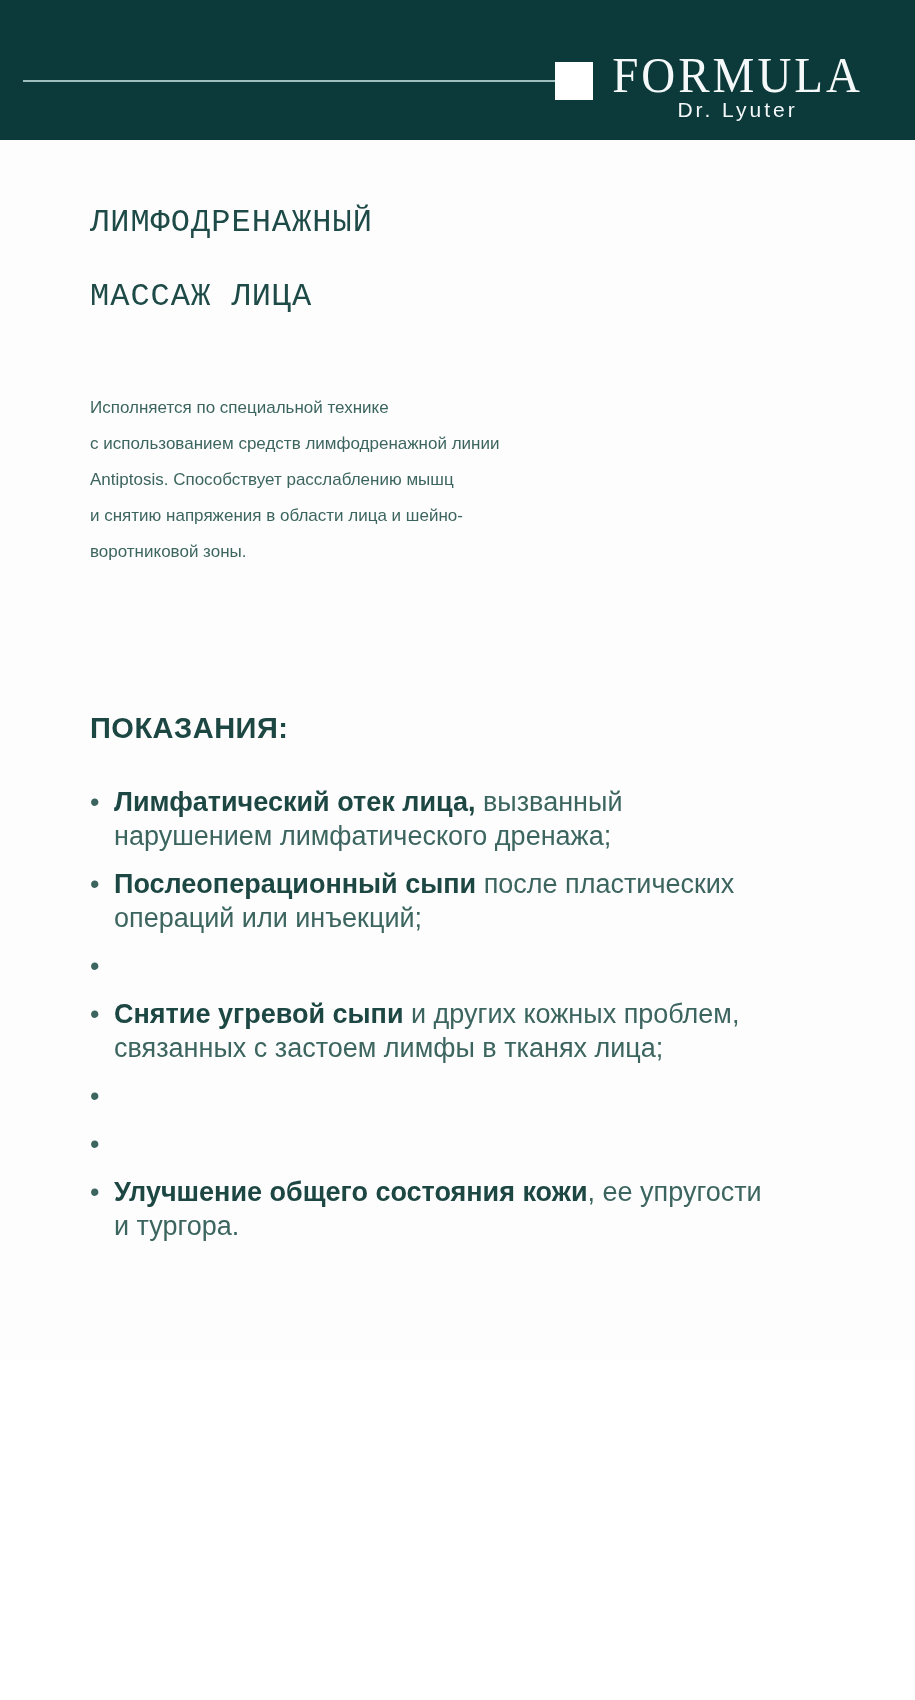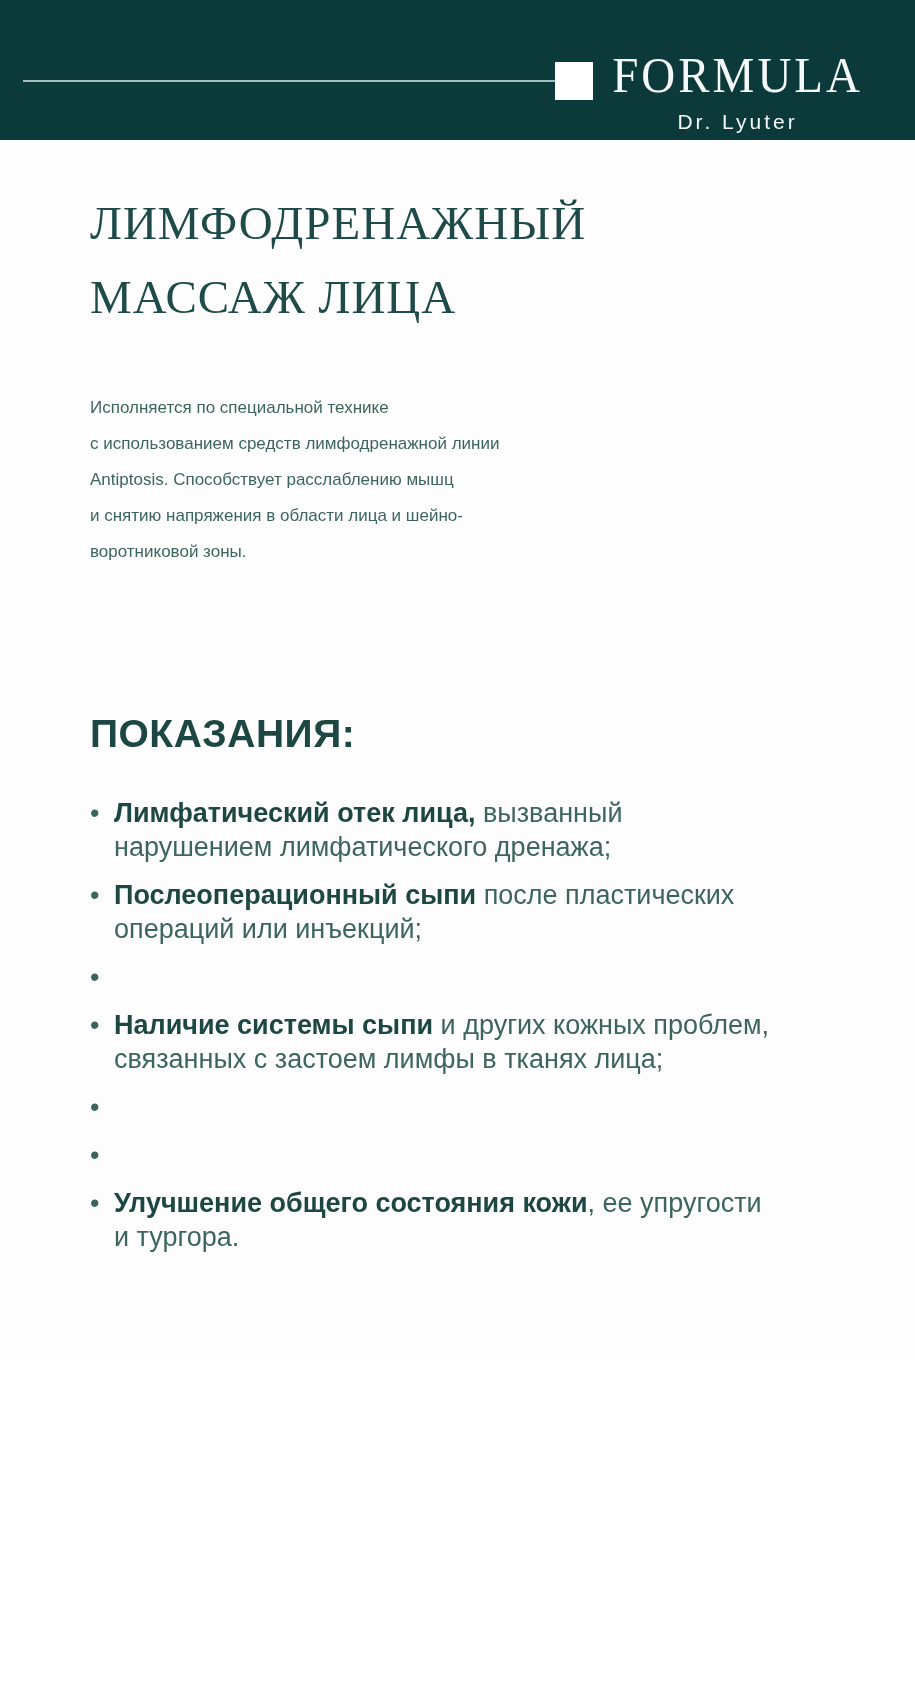--- a/index.html
+++ b/index.html
@@ -50,45 +50,45 @@
     letter-spacing:3px;
     line-height:50px;
     transform:scaleY(1.08);
     transform-origin:top center;
   }
   .brand-sub{
     font-family:"Liberation Sans",sans-serif;
     font-size:21px;
     letter-spacing:3px;
     line-height:24px;
-    margin-top:12px;
+    margin-top:0;
   }
   
   .content{
     padding:0 88px 0 90px;
   }
   .page-title{
     margin-top:46px;
-    font-family:Liberation Serif, serif;
+    font-family:Liberation Mono, monospace;
     font-weight:400;
-    font-size:47px;
+    font-size:32px;
     line-height:74px;
     letter-spacing:1px;
     color:var(--title-text);
   }
   .intro{
     margin-top:56px;
     font-size:17px;
     line-height:36px;
     color:var(--body-text);
     white-space:pre-line;
   }
   .section-heading{
     margin-top:142px;
-    font-size:39px;
+    font-size:29px;
     font-weight:700;
     letter-spacing:0.5px;
     color:var(--bold-text);
   }
   .indications{
     list-style:none;
     margin-top:40px;
   }
   .indications li{
     display:flex;
@@ -150,21 +150,21 @@
         <span class="li-text"><b class="li-bold">Послеоперационный сыпи</b><span class="li-rest"> после пластических
 операций или инъекций;</span></span>
       </li>
 
       <li>
         <span class="bullet">•</span>
       </li>
 
       <li>
         <span class="bullet">•</span>
-        <span class="li-text"><b class="li-bold">Наличие системы сыпи</b><span class="li-rest"> и других кожных проблем,
+        <span class="li-text"><b class="li-bold">Снятие угревой сыпи</b><span class="li-rest"> и других кожных проблем,
 связанных с застоем лимфы в тканях лица;</span></span>
       </li>
 
       <li>
         <span class="bullet">•</span>
       </li>
 
       <li>
         <span class="bullet">•</span>
       </li>

